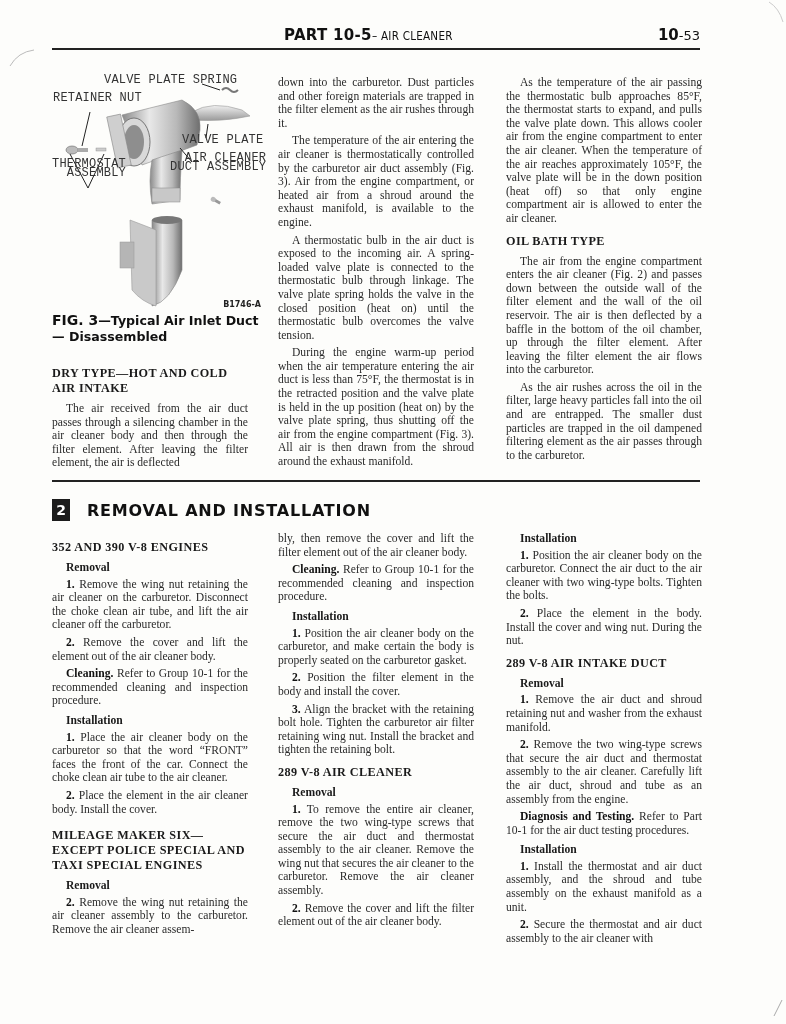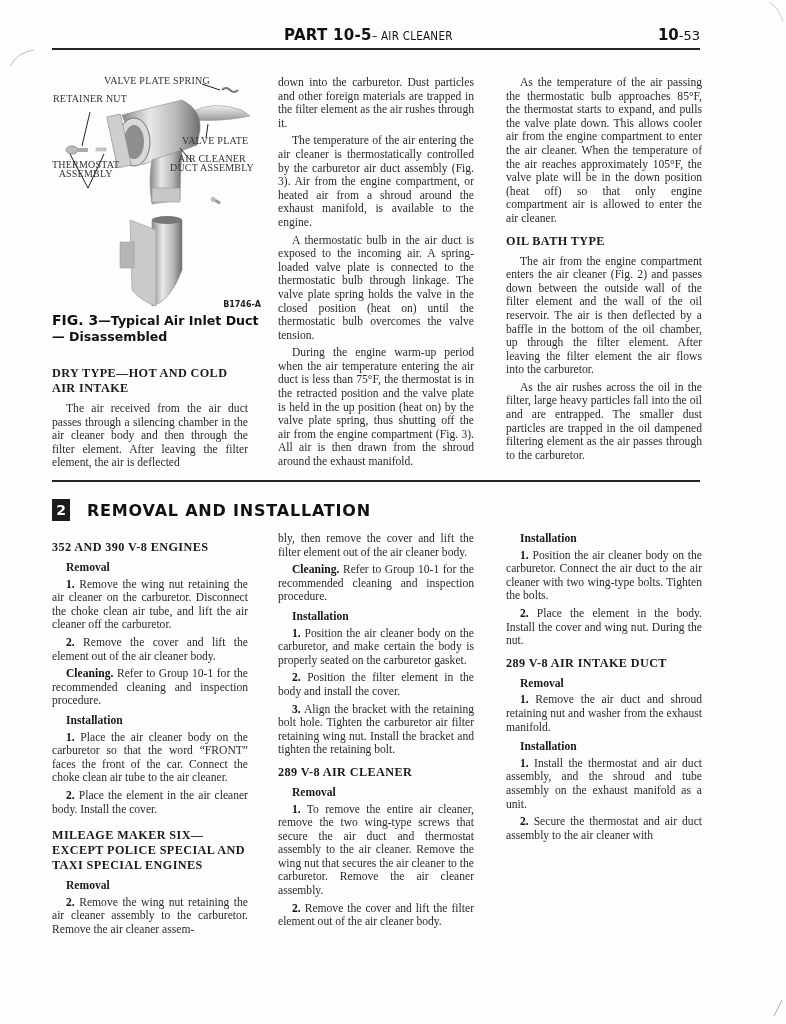--- a/index.html
+++ b/index.html
@@ -14,21 +14,21 @@
   .rule { position: absolute; left: 52px; width: 648px; height: 2px; background: #222; }
 
   .col { position: absolute; font-size: 11.6px; line-height: 13.6px; text-align: justify; color: #2a2a2a; }
   .col p { text-indent: 14px; margin-bottom: 4px; }
   .col p.noind { text-indent: 0; }
   .col h3 { font-size: 12.2px; font-weight: bold; letter-spacing: 0.4px; text-transform: uppercase; line-height: 15px; margin: 8px 0 6px 0; color: #1a1a1a; text-align: left; }
   .col h4 { font-size: 11.6px; font-weight: bold; margin: 6px 0 3px 14px; color: #1a1a1a; text-align: left; }
   .col b { font-weight: bold; color: #111; }
 
   .figure { position: absolute; left: 52px; top: 70px; width: 215px; height: 240px; }
-  .fig-label { position: absolute; font-family: Liberation Serif, serif; font-size: 10px; color: #333; letter-spacing: 0.2px; line-height: 9px; text-align: center; }
+  .fig-label { position: absolute; font-family: Liberation Mono, monospace; font-size: 12px; color: #333; letter-spacing: 0.2px; line-height: 9px; text-align: right; }
   .fig-id { position: absolute; right: 6px; top: 218px; font-family: "DejaVu Sans", sans-serif; font-size: 8px; font-weight: bold; color: #222; margin-top: 12px; }
   .caption { position: absolute; left: 52px; top: 312px; width: 210px; font-family: "DejaVu Sans", sans-serif; font-size: 12.6px; font-weight: bold; line-height: 16px; color: #111; }
   .caption .big { font-size: 14px; }
 
   .section-head { position: absolute; left: 52px; top: 498px; height: 24px; display: flex; align-items: center; }
   .section-num { width: 18px; height: 22px; background: #1c1c1c; color: #fff; font-family: "DejaVu Sans", sans-serif; font-weight: bold; font-size: 14px; display: flex; align-items: center; justify-content: center; }
   .section-title { margin-left: 17px; font-family: "DejaVu Sans", sans-serif; font-weight: bold; font-size: 16px; letter-spacing: 0.8px; color: #111; }
 
   .corner { position: absolute; }
 </style>
@@ -167,16 +167,18 @@
   <p><b>2.</b><span> Remove the cover and lift the filter element out of the air cleaner body.</span></p>
 </div>
 
 <div class="col" style="left:506px;top:532px;width:196px;">
   <h4 style="margin-top:0;">Installation</h4>
   <p><b>1.</b><span> Position the air cleaner body on the carburetor. Connect the air duct to the air cleaner with two wing-type bolts. Tighten the bolts.</span></p>
   <p><b>2.</b><span> Place the element in the body. Install the cover and wing nut. During the nut.</span></p>
   <h3>289 V-8 AIR INTAKE DUCT</h3>
   <h4>Removal</h4>
   <p><b>1.</b><span> Remove the air duct and shroud retaining nut and washer from the exhaust manifold.</span></p>
+  <p><b>2.</b><span> Remove the two wing-type screws that secure the air duct and thermostat assembly to the air cleaner. Carefully lift the air duct, shroud and tube as an assembly from the engine.</span></p>
+  <p><b>Diagnosis and Testing.</b><span> Refer to Part 10-1 for the air duct testing procedures.</span></p>
   <h4>Installation</h4>
   <p><b>1.</b><span> Install the thermostat and air duct assembly, and the shroud and tube assembly on the exhaust manifold as a unit.</span></p>
   <p><b>2.</b><span> Secure the thermostat and air duct assembly to the air cleaner with</span></p>
 </div>
 
 </body></html>

